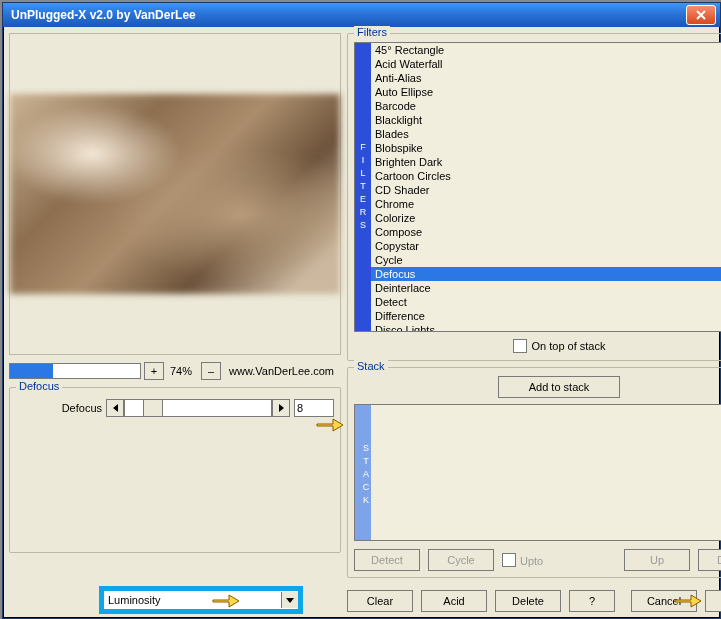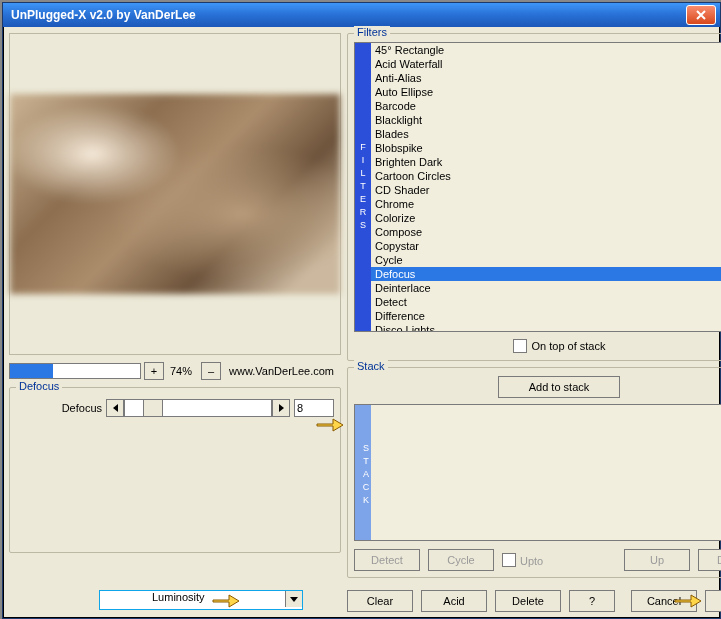--- a/index.html
+++ b/index.html
@@ -29,21 +29,21 @@
   .sqbtn{width:18px;height:16px;border:1px solid #7a7a7a;background:#ECE9D8;display:flex;align-items:center;justify-content:center;margin-left:3px;cursor:pointer;}
   .zoompct{margin:0 6px;}
   .link{color:#000;margin-left:8px;}
   
   .sliderrow{display:flex;align-items:center;height:20px;margin:2px 0;}
   .sliderlbl{width:86px;text-align:right;padding-right:4px;}
   .arrowbtn{width:16px;height:16px;border:1px solid #7a7a7a;background:#ECE9D8;display:flex;align-items:center;justify-content:center;cursor:pointer;}
   .track{flex:1;height:16px;border:1px solid #7a7a7a;background:#fff;position:relative;margin:0 0;}
   .thumb{position:absolute;top:-1px;width:18px;height:16px;background:#ECE9D8;border:1px solid #7a7a7a;}
   .valbox{width:34px;height:16px;border:1px solid #7a7a7a;background:#fff;margin-left:4px;padding:0 2px;line-height:16px;}
-  .combo{height:18px;border:1px solid #0ea5e9;background:#fff;display:flex;align-items:flex-start;position:relative;padding-left:48px;}
+  .combo{height:18px;border:5px solid #0ea5e9;background:#fff;display:flex;align-items:center;position:relative;}
   .combo .txt{flex:1;padding:0 4px;}
   .combo .dd{width:16px;height:16px;border-left:1px solid #7a7a7a;background:#ECE9D8;display:flex;align-items:center;justify-content:center;}
   
   .filters-group{flex:0 0 auto;}
   .filterbox{display:flex;height:288px;border:1px solid #7a7a7a;background:#F1EEDD;}
   .filtstrip{width:16px;background:#2b4fd8;color:#fff;writing-mode:vertical-rl;text-orientation:upright;letter-spacing:3px;font-size:9px;display:flex;align-items:center;justify-content:center;}
   .filterlist{flex:1;overflow:hidden;position:relative;}
   .filterlist .item{height:14px;line-height:14px;padding:0 4px;white-space:nowrap;}
   .filterlist .item.sel{background:#2b78e4;color:#fff;}
   .chkrow{display:flex;align-items:center;justify-content:center;margin-top:6px;height:16px;}

